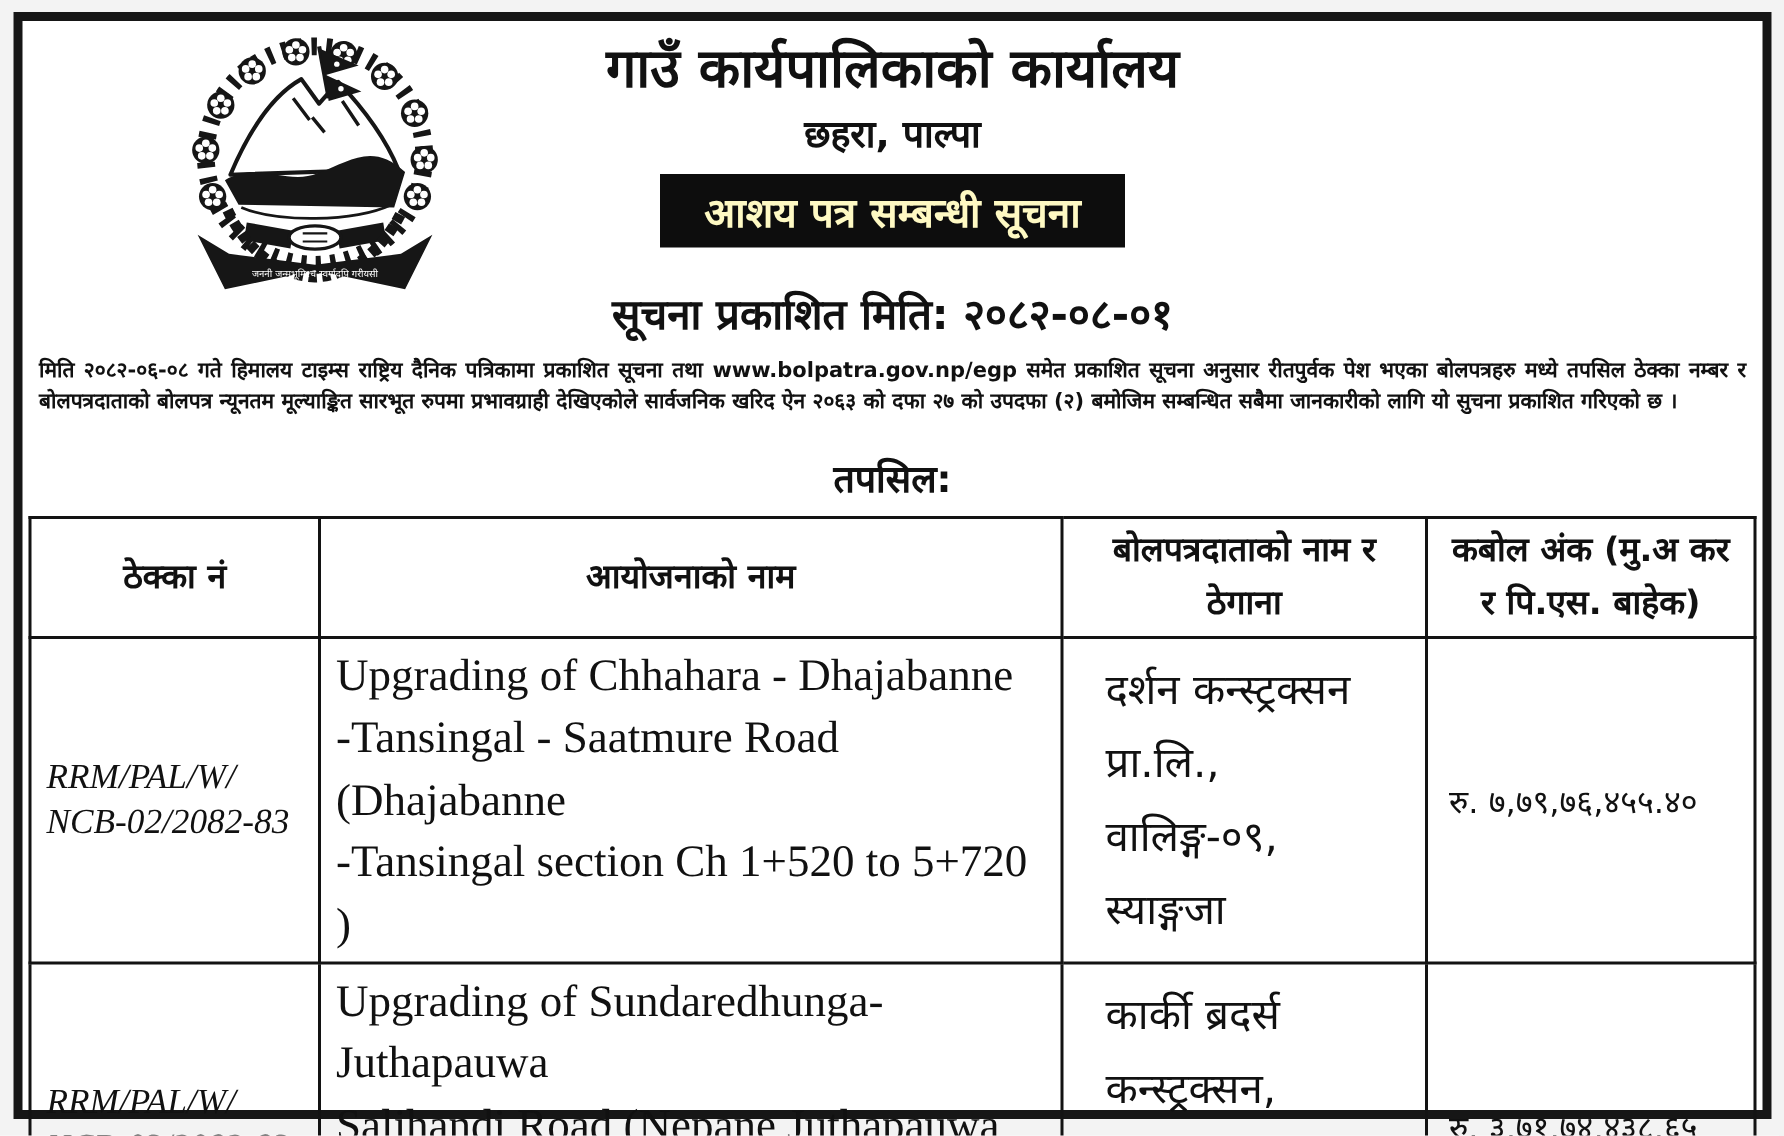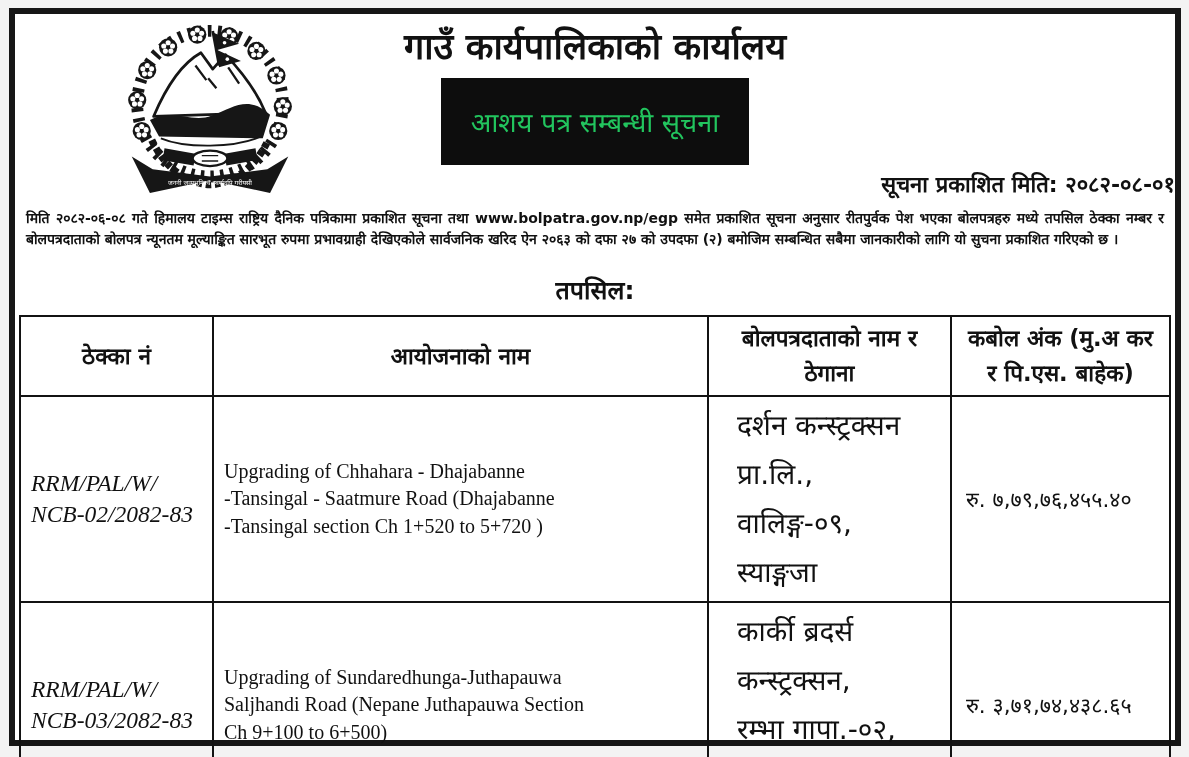--- a/index.html
+++ b/index.html
@@ -8,36 +8,36 @@
   .sheet {
     position:absolute; left:9px; top:8px; width:1172px; height:738px;
     background:#fff; border:6px solid #161616;
   }
   
   .logo-wrap { position:absolute; left:104px; top:6px; width:182px; height:182px; }
   .header-center { text-align:center; padding-top:12px; }
   .org-name   { font-size:40px; font-weight:700; line-height:1.18; }
   .office     { font-size:36px; font-weight:700; line-height:1.15; }
   .address    { font-size:25px; font-weight:700; margin-top:4px; }
-  .banner     { display:inline-block; background:#0d0d0d; color:#22c55e; font-size:27px;
-                font-weight:400; padding:25px 30px; margin-top:11px; }
-  .pubdate    { font-size:22px; font-weight:700; margin-top:3px;text-align:right; }
+  .banner     { display:inline-block; background:#0d0d0d; color:#fef9c3; font-size:27px;
+                font-weight:700; padding:6px 30px; margin-top:11px; }
+  .pubdate    { font-size:28px; font-weight:700; margin-top:24px; }
   
   .paragraph  { margin:10px 11px 0 11px; font-size:14px; line-height:1.45;
                 text-align:justify;font-weight:bold; }
   .tapasil    { text-align:center; font-weight:700; font-size:25px; margin-top:23px; }
   
   table { border-collapse:collapse; margin:9px auto 0 auto; table-layout:fixed; }
   th, td { border:2.5px solid #131313; vertical-align:middle; }
   th { font-size:22.5px; font-weight:700; text-align:center; height:80px;
        white-space:pre-line; line-height:1.55; padding:2px 6px; }
   td { height:108px; }
   td.contract { font-family:"Liberation Serif","DejaVu Serif",serif; font-size:23.5px;
                 padding-left:10px; white-space:pre-line; line-height:1.3;font-style:italic; }
-  td.project  { font-family:"Liberation Serif","DejaVu Serif",serif; font-size:20px;
+  td.project  { font-family:"Liberation Serif","DejaVu Serif",serif; font-size:30px;
                 padding:4px 10px; white-space:pre-line; line-height:1.38; }
   td.bidder   { font-size:28px; padding:4px 28px; white-space:pre-line; line-height:1.75; }
   td.amount   { font-size:21.5px; padding-left:14px; }
   
   .signature  { text-align:right; font-weight:700; font-size:28px; margin:12px 0 0 0; }
 </style>
 </head>
 <body>
 
 <div class="stage">
@@ -188,20 +188,21 @@
           <line x1="103" y1="12" x2="110" y2="50" stroke="#161616" stroke-width="3"></line>
           <path d="M104,14 L132,26 L108,33 L134,45 L110,52 Z" fill="#161616"></path>
           <circle cx="116" cy="25" r="2" fill="#fff"></circle>
           <circle cx="119" cy="43" r="2" fill="#fff"></circle>
         </g>
       </svg>
     </div>
 
     <div class="header-center">
       <div class="office">गाउँ कार्यपालिकाको कार्यालय</div>
+      <div class="address">छहरा, पाल्पा</div>
       <div>
         <span class="banner">आशय पत्र सम्बन्धी सूचना</span>
       </div>
       <div class="pubdate">सूचना प्रकाशित मिति: २०८२-०८-०१</div>
     </div>
 
     <div class="paragraph">मिति २०८२-०६-०८ गते हिमालय टाइम्स राष्ट्रिय दैनिक पत्रिकामा प्रकाशित सूचना तथा www.bolpatra.gov.np/egp समेत प्रकाशित सूचना अनुसार रीतपुर्वक पेश भएका बोलपत्रहरु मध्ये तपसिल ठेक्का नम्बर र बोलपत्रदाताको बोलपत्र न्यूनतम मूल्याङ्कित सारभूत रुपमा प्रभावग्राही देखिएकोले सार्वजनिक खरिद ऐन २०६३ को दफा २७ को उपदफा (२) बमोजिम सम्बन्धित सबैमा जानकारीको लागि यो सुचना प्रकाशित गरिएको छ ।</div>
 
     <div class="tapasil">तपसिल:</div>
 

